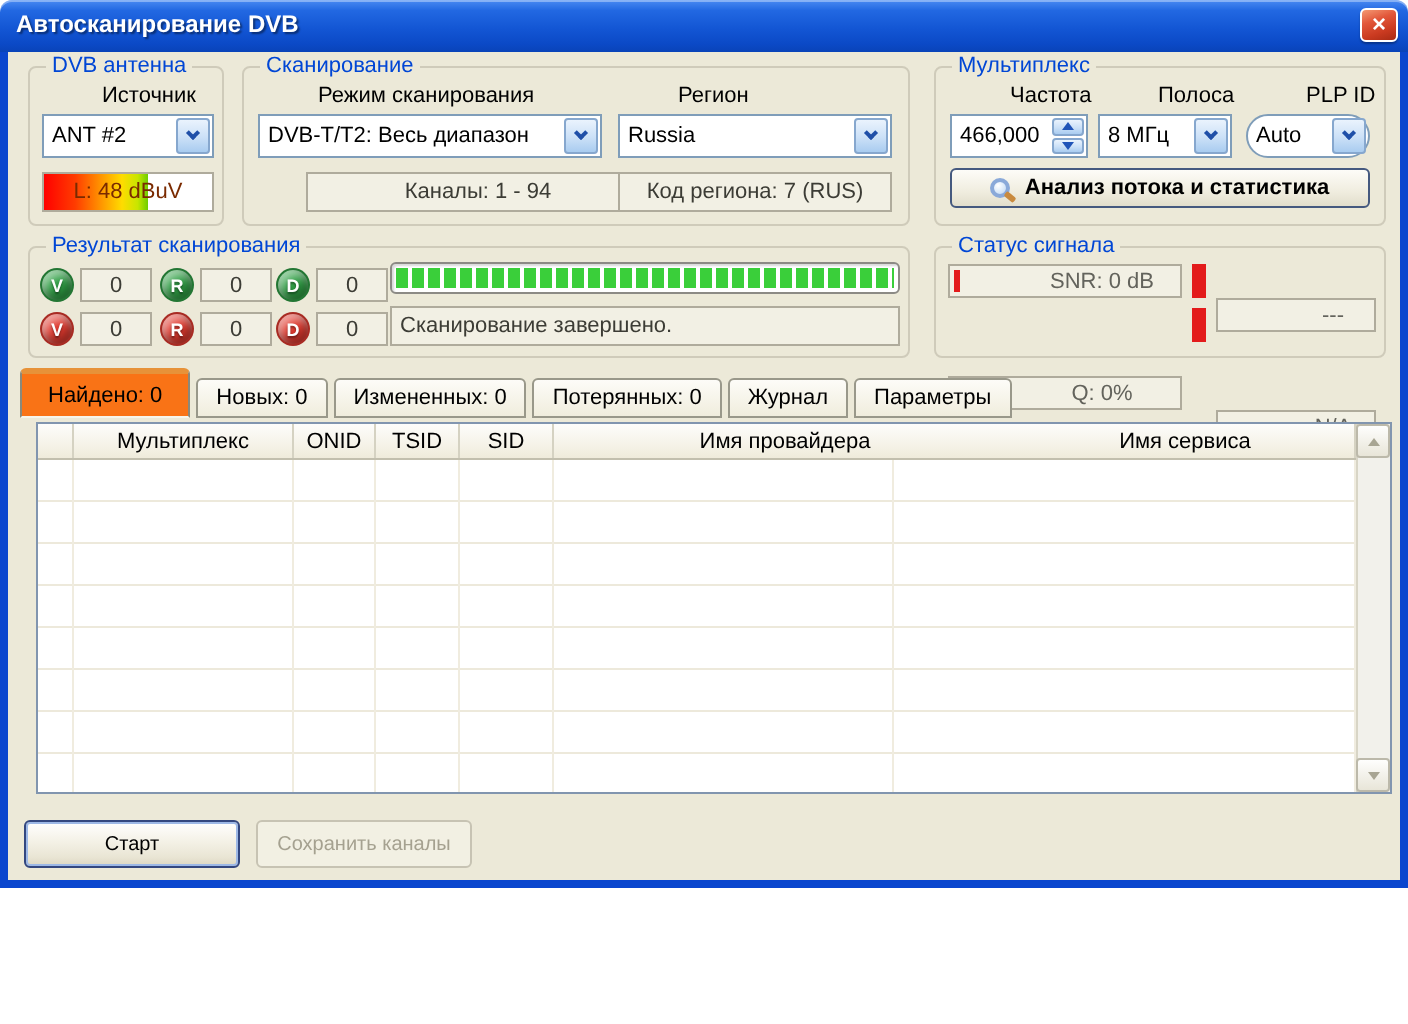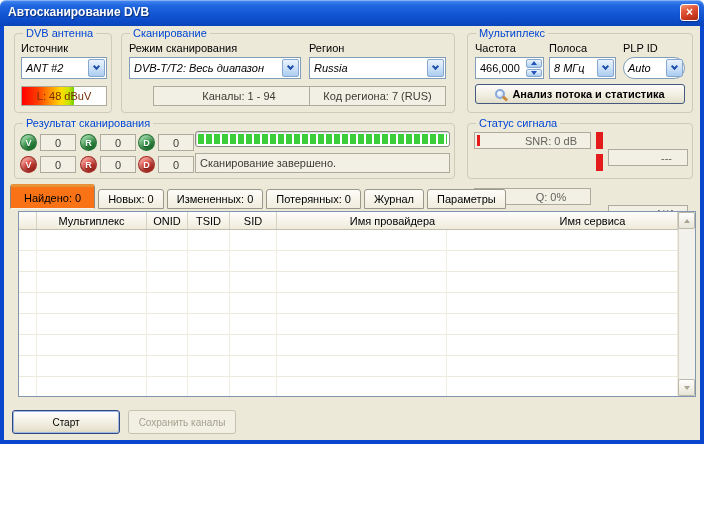--- a/index.html
+++ b/index.html
@@ -11,24 +11,24 @@
   .title { position:absolute; left:8px; top:5px; color:#fff; font-size:12px; font-weight:bold; text-shadow:1px 1px 1px rgba(0,0,0,.45); }
   .close-btn { position:absolute; right:5px; top:4px; width:19px; height:17px; border:1px solid #fff; border-radius:3px;
     background:linear-gradient(160deg,#f49a74 0%,#e2573a 35%,#ca3a20 70%,#a82b14 100%);
     display:flex; align-items:center; justify-content:center; box-shadow:0 1px 1px rgba(0,0,0,.3); }
   .close-x { color:#fff; font-size:12px; font-weight:bold; line-height:1; margin-top:-1px; }
   .client { position:relative; height:418px; background:#ECE9D8;
     border-left:4px solid #0A46CE; border-right:4px solid #0A46CE; border-bottom:4px solid #0A46CE; }
 
   .group { position:absolute; border:1px solid #CFCBBA; border-radius:4px; }
   .group-label { position:absolute; top:-7px; left:8px; background:#ECE9D8; padding:0 3px; font-size:11px; line-height:13px; color:#0046D5; white-space:nowrap; }
-  .flabel { position:absolute; font-size:11px; color:#000; white-space:nowrap; }
+  .flabel { position:absolute; font-size:11px; color:#000; white-space:nowrap;margin-left:30px; }
 
   .combo { position:absolute; height:22px; background:#fff; border:1px solid #7F9DB9; display:flex; }
-  .combo .val { flex:1; padding-left:4px; font-size:11px; display:flex; align-items:center; white-space:nowrap; overflow:hidden;font-style:italic; }
+  .combo .val { flex:1; padding-left:4px; font-size:11px; display:flex; align-items:center; white-space:nowrap; overflow:hidden; }
   .dd-btn { width:17px; margin:1px; background:linear-gradient(180deg,#EAF3FD 0%,#CBE0F7 55%,#A9CCF0 100%);
     border:1px solid #86A7CE; border-radius:2px; display:flex; align-items:center; justify-content:center; }
   .chev { width:5px; height:5px; border-right:2px solid #1F4FA8; border-bottom:2px solid #1F4FA8; transform:rotate(45deg); margin-top:-3px; }
 
   .sunken { position:absolute; background:#F2F0E4; border:1px solid #AFAB9C; font-size:11px; color:#3C3C35;
     display:flex; align-items:center; justify-content:center; white-space:nowrap; }
   .sunken.left { justify-content:flex-start; padding-left:4px; }
 
   .level { position:absolute; background:#fff; border:1px solid #AFAB9C; overflow:hidden; }
   .level-fill { position:absolute; left:0; top:0; bottom:0;

